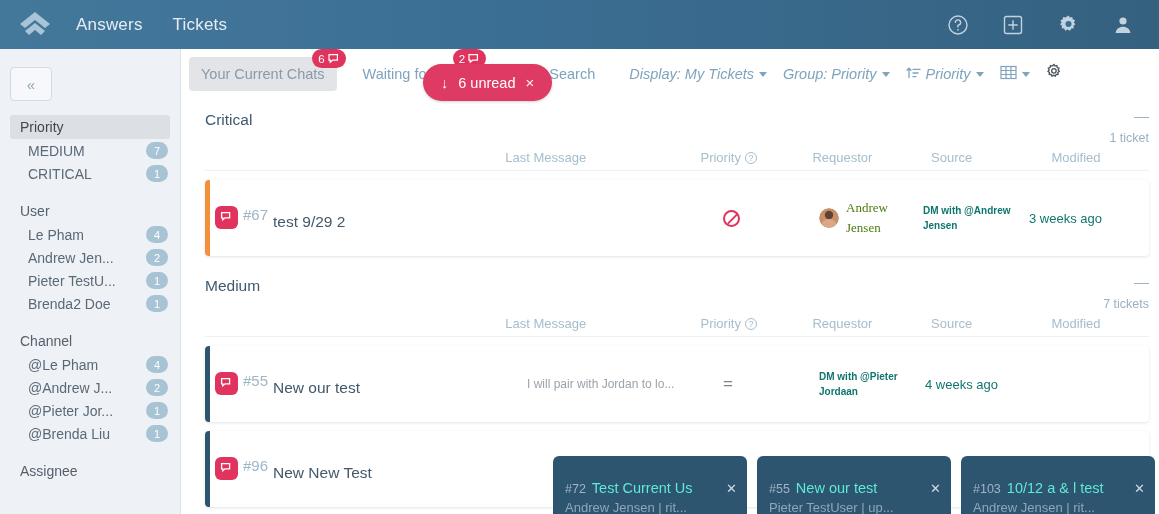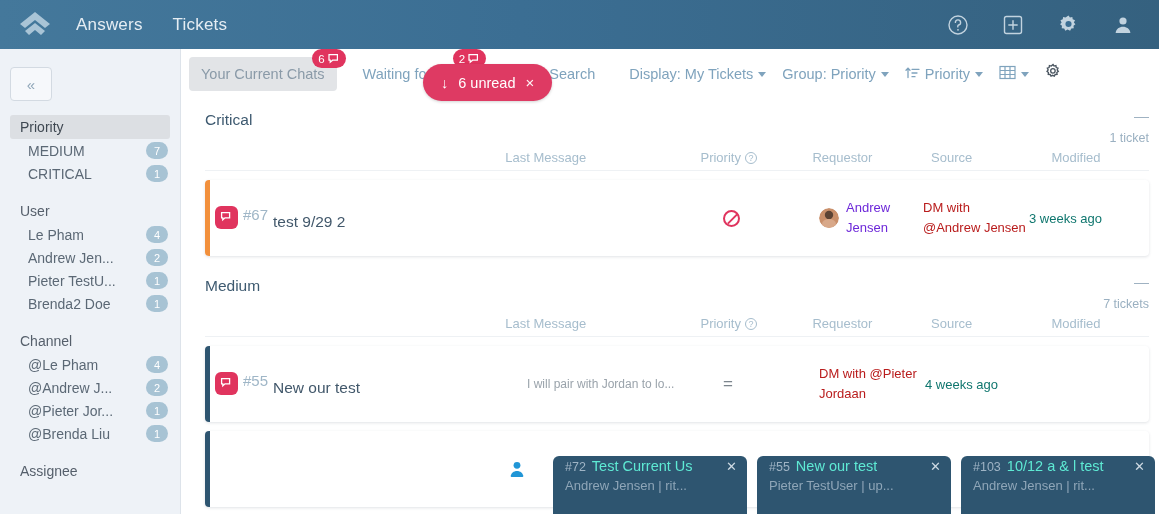--- a/index.html
+++ b/index.html
@@ -79,21 +79,21 @@
   .tab-badge {
     position: absolute; top: -8px; right: -9px;
     background: #e0345e; color: #fff; border-radius: 11px;
     height: 19px; padding: 0 6px; font-size: 11.5px;
     display: flex; align-items: center; gap: 3px;
   }
   .tab-badge svg { display: block; }
   .tb-spacer { width: 14px; }
   .tb-item {
     font-size: 14.5px; color: #7fa3bd; padding: 9px 8px;
-    cursor: pointer; white-space: nowrap; display: flex; align-items: center; gap: 5px;
+    cursor: pointer; white-space: nowrap; display: flex; align-items: center; gap: 5px; font-style: italic;
   }
   .caret { width: 0; height: 0; border-left: 4.5px solid transparent; border-right: 4.5px solid transparent; border-top: 5.5px solid #7fa3bd; }
   .gear-tb { margin-left: 6px; margin-right: 10px; cursor: pointer; }
 
   .unread-pill {
     position: absolute; left: 423px; top: 64px; z-index: 9;
     background: #de3a63; color: #fff; border-radius: 19px;
     height: 37px; display: flex; align-items: center; gap: 10px;
     padding: 0 18px; font-size: 14.5px; box-shadow: 0 1px 3px rgba(0,0,0,.18);
     cursor: pointer;
@@ -137,34 +137,34 @@
   .c-title { width: 312px; display: flex; gap: 5px; }
   .chat-ico {
     width: 23px; height: 23px; border-radius: 6px; background: #e0345e;
     display: flex; align-items: center; justify-content: center; flex: 0 0 auto;
   }
   .t-num { font-size: 15px; color: #9fb6c7; }
   .t-sub { font-size: 15.5px; color: #42586b; margin-top: 7px; }
   .c-last { width: 196px; font-size: 12px; color: #9aa3ab; padding-right: 8px; }
   .c-prio { width: 96px; display: flex; align-items: center; }
   .c-req  { width: 104px; display: flex; align-items: center; gap: 7px; }
-  .req-name { font-size: 13px; color: #6d28d9; line-height: 1.55; }
+  .req-name { font-size: 13px; color: #4d7c0f; line-height: 1.55; font-family: Liberation Serif, serif; }
   .avatar { width: 20px; height: 20px; border-radius: 50%; flex: 0 0 auto; overflow: hidden; }
-  .c-src  { width: 106px; font-size: 13px; color: #b91c1c; line-height: 1.55; }
+  .c-src  { width: 106px; font-size: 10px; color: #0f766e; line-height: 1.55; font-weight: bold; }
   .c-mod  { width: 110px; font-size: 13px; color: #0f766e; }
 
   .ban { width: 17px; height: 17px; border: 2px solid #e0345e; border-radius: 50%; position: relative; }
   .ban:after { content:""; position:absolute; left: 1px; top: 6px; width: 13px; height: 2px; background: #e0345e; transform: rotate(-45deg); }
   .eqsign { font-size: 17px; color: #7c858d; }
 
   
   .dock { position: absolute; left: 553px; bottom: 0; display: flex; gap: 10px; z-index: 12; }
   .dock-card {
     width: 194px; height: 58px; background: #2e5570;
-    border-radius: 6px 6px 0 0; padding: 2px 10px 0 12px; cursor: pointer;
+    border-radius: 6px 6px 0 0; padding: 24px 10px 0 12px; cursor: pointer;
   }
   .dock-top { display: flex; align-items: baseline; gap: 6px; }
   .dock-id { font-size: 12.5px; color: #9fb4c5; }
   .dock-title { font-size: 14.5px; color: #5eead4; white-space: nowrap; overflow: hidden; }
   .dock-x { margin-left: auto; color: #cfdbe4; font-size: 13px; cursor: pointer; padding-left: 6px; }
   .dock-sub { font-size: 13px; color: #8fa6b8; margin-top: 4px; white-space: nowrap; overflow: hidden; }
 </style>
 </head>
 <body>
 
@@ -399,20 +399,29 @@
             <div class="cell c-prio">
               <span class="eqsign">=</span>
             </div>
             <div class="cell c-src">DM with @Pieter Jordaan</div>
             <div class="cell c-mod">4 weeks ago</div>
           </div>
         </div>
         <div class="row">
           <div class="row-bar" style="background:#2e5570"></div>
           <div class="row-inner">
+            <div class="cell c-title">
+              <span class="chat-ico">
+                <svg width="13" height="12" viewBox="0 0 13 12" fill="none" stroke="#fff" stroke-width="1.3">
+                  <path d="M1.6 1.6h8v5.2H5L2.8 8.8V6.8H1.6z"></path>
+                </svg>
+              </span>
+              <span class="t-num">#96</span>
+              <span class="t-sub">New New Test</span>
+            </div>
             <div class="cell c-last"></div>
             <div class="cell c-prio"></div>
             <div class="cell c-req">
               <span class="avatar"><svg width="20" height="20" viewBox="0 0 20 20" fill="#2196d6">
                   <circle cx="10" cy="6.3" r="3.4"></circle>
                   <path d="M3.5 18c.4-3.8 3.2-5.9 6.5-5.9s6.1 2.1 6.5 5.9z"></path>
                 </svg></span>
               <span class="req-name"></span>
             </div>
             <div class="cell c-src">D</div>

